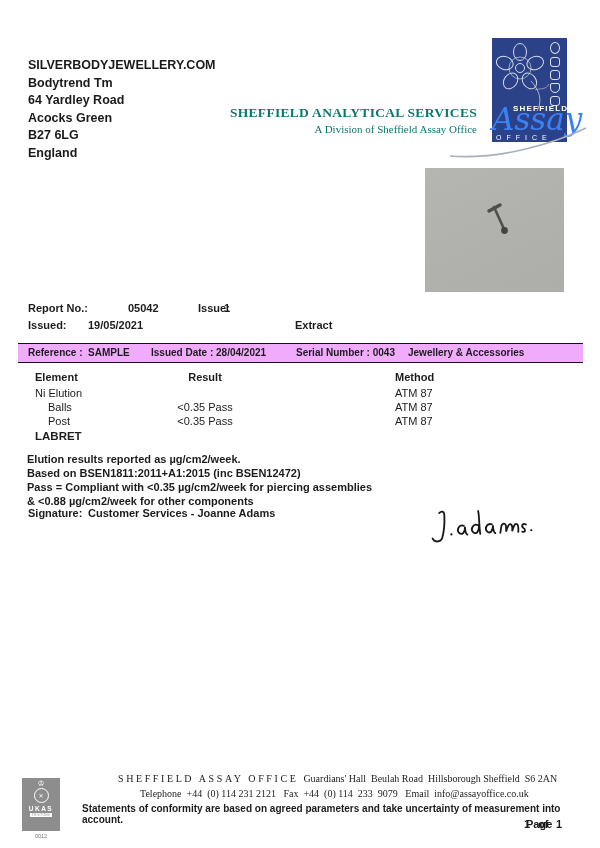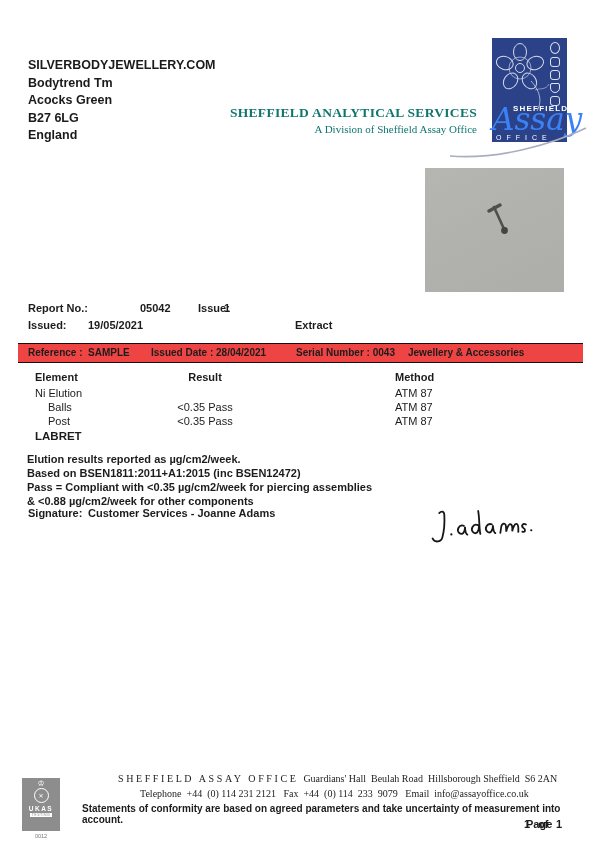--- a/index.html
+++ b/index.html
@@ -31,21 +31,21 @@
   .hm.shield { border-radius:2px 2px 50% 50%; }
 
   
   .photo { left:425px; top:168px; width:139px; height:124px;
            background:linear-gradient(155deg,#b5b5b2 0%,#b0b0ad 60%,#adada9 100%); }
 
   
   .meta { font-size:11px; font-weight:bold; }
 
   
-  .refbar { left:18px; top:343px; width:565px; height:20px; background:#ef4444;
+  .refbar { left:18px; top:343px; width:565px; height:20px; background:#f0abfc;
             border-top:1.6px solid #111; border-bottom:1.6px solid #111; font-size:10px; font-weight:bold; }
   .refbar .grp { position:absolute; top:3px; white-space:pre; }
 
   
   .thead { font-weight:bold; font-size:11px; }
   .t-row { position:relative; height:14px; font-size:11px; }
   .c-el { position:absolute; left:35px; }
   .c-el.ind { left:48px; }
   .c-res { position:absolute; left:120px; width:170px; text-align:center; }
   .c-met { position:absolute; left:395px; }
@@ -78,20 +78,21 @@
   .ukas-num { left:22px; top:833px; width:38px; text-align:center; font-size:5.5px; color:#777; }
 </style>
 </head>
 <body>
 
 <div class="page">
 
   <div class="abs recipient">
     <div>SILVERBODYJEWELLERY.COM</div>
     <div>Bodytrend Tm</div>
+    <div>64 Yardley Road</div>
     <div>Acocks Green</div>
     <div>B27 6LG</div>
     <div>England</div>
   </div>
 
   <div class="abs header-block" style="color:#0f766e;">
     <div class="header-title">SHEFFIELD ANALYTICAL SERVICES</div>
     <div class="header-sub">A Division of Sheffield Assay Office</div>
   </div>
 
@@ -129,21 +130,21 @@
     <svg width="28" height="40" viewBox="0 0 28 40" style="position:absolute;left:60px;top:34px;filter:blur(.3px);">
       <g stroke="#45453f" fill="none" stroke-linecap="round" opacity="0.9">
         <path d="M4,9 L15,3" stroke-width="3.4"></path>
         <path d="M9,5 L19,27" stroke-width="2.6"></path>
       </g>
       <circle cx="19.5" cy="28.5" r="3.4" fill="#45453f"></circle>
     </svg>
   </div>
 
   <div class="abs meta" style="left:28px;top:302px;">Report No.:</div>
-  <div class="abs meta" style="left:100px;top:302px;padding-left:40px;">05042</div>
+  <div class="abs meta" style="left:88px;top:302px;padding-left:40px;">05042</div>
   <div class="abs meta" style="left:198px;top:302px;">Issue:</div>
   <div class="abs meta" style="left:224px;top:302px;">1</div>
   <div class="abs meta" style="left:28px;top:319px;">Issued:</div>
   <div class="abs meta" style="left:88px;top:319px;">19/05/2021</div>
   <div class="abs meta" style="left:295px;top:319px;">Extract</div>
 
   <div class="abs refbar">
     <span class="grp" style="left:10px;"><span>Reference :</span>  <span>SAMPLE</span></span>
     <span class="grp" style="left:133px;"><span>Issued Date :</span> <span>28/04/2021</span></span>
     <span class="grp" style="left:278px;"><span>Serial Number :</span> <span>0043</span></span>

